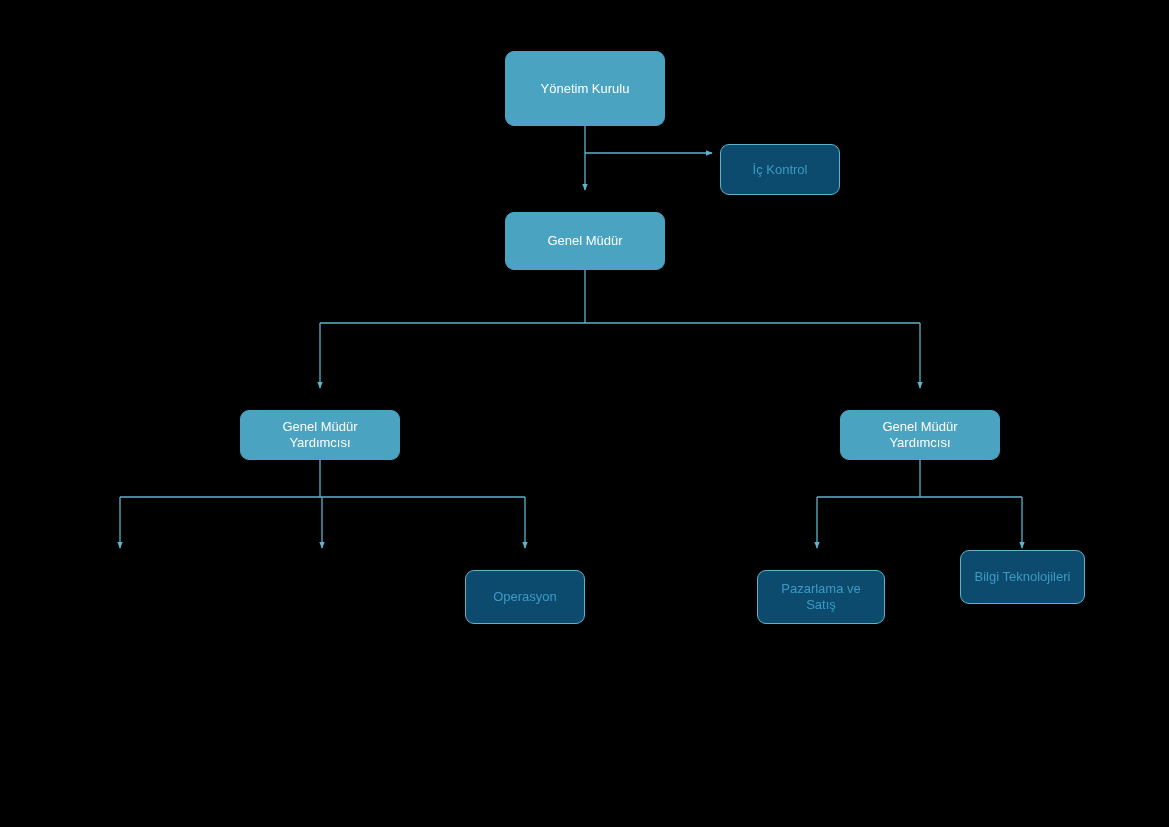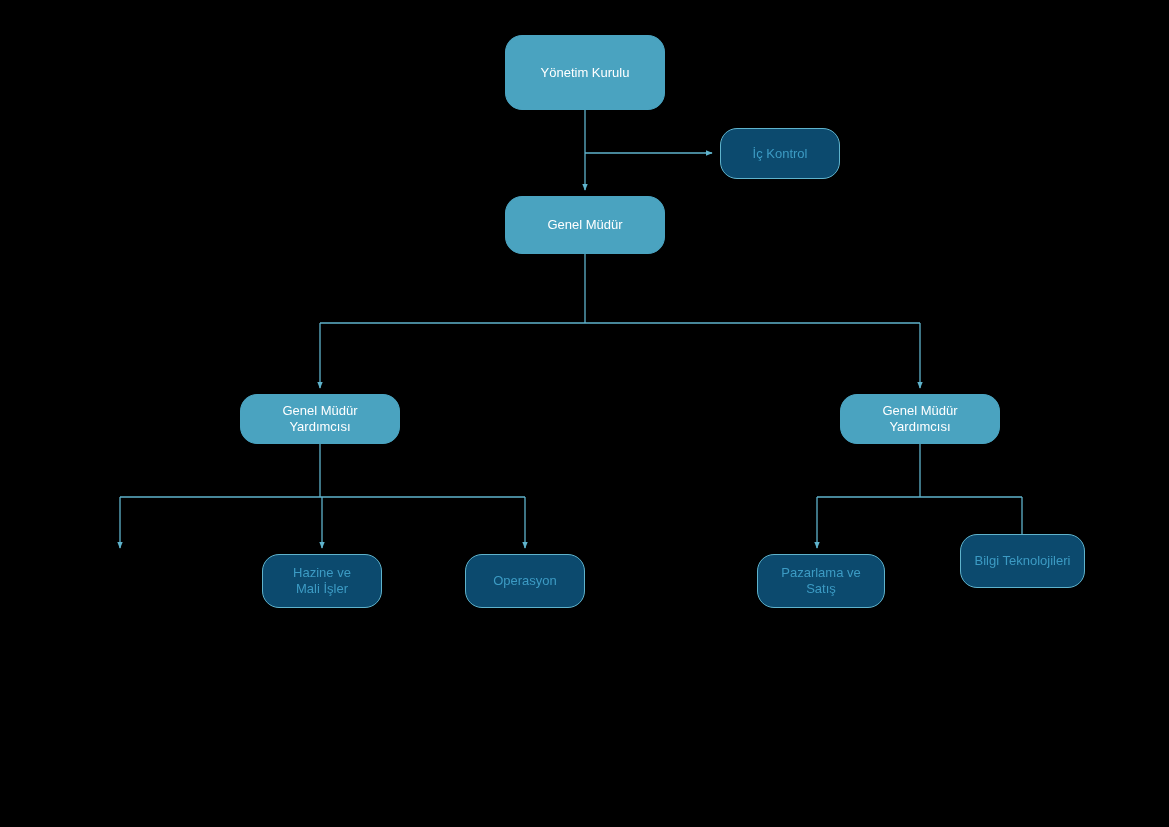--- a/index.html
+++ b/index.html
@@ -24,23 +24,24 @@
     height: 827px;
     pointer-events: none;
   }
   .node {
     position: absolute;
     box-sizing: border-box;
     display: flex;
     align-items: center;
     justify-content: center;
     text-align: center;
-    border-radius: 17px;
+    border-radius: 9px;
     line-height: 1.22;
     white-space: pre-line;
+    margin-top: 16px;
   }
   .node.filled {
     background: #4AA3C0;
     border: 1px solid #4AA3C0;
     color: #ffffff;
   }
   .node.outline {
     background: #0c4a6e;
     border: 1.6px solid #5FB3CC;
     color: #3C9BC4;
@@ -76,19 +77,17 @@
       <path d="M817,497 L817,548" fill="none" stroke="#5FB3CC" stroke-width="1.3" marker-end="url(#arrowhead)"></path>
       <path d="M1022,497 L1022,548" fill="none" stroke="#5FB3CC" stroke-width="1.3" marker-end="url(#arrowhead)"></path>
     </svg>
 <div class="node filled" style="left: 505px; top: 35px; width: 160px; height: 75px; font-size: 13px;"><span class="node-label">Yönetim Kurulu</span></div>
     <div class="node outline" style="left: 720px; top: 128px; width: 120px; height: 51px; font-size: 13px;"><span class="node-label">İç Kontrol</span></div>
     <div class="node filled" style="left: 505px; top: 196px; width: 160px; height: 58px; font-size: 13px;"><span class="node-label">Genel Müdür</span></div>
     <div class="node filled" style="left: 240px; top: 394px; width: 160px; height: 50px; font-size: 13px;"><span class="node-label">Genel Müdür
 Yardımcısı</span></div>
     <div class="node filled" style="left: 840px; top: 394px; width: 160px; height: 50px; font-size: 13px;"><span class="node-label">Genel Müdür
 Yardımcısı</span></div>
-    <div class="node outline" style="left: 262px; top: 554px; width: 120px; height: 54px; font-size: 13px;"><span class="node-label">Hazine ve
-Mali İşler</span></div>
     <div class="node outline" style="left: 465px; top: 554px; width: 120px; height: 54px; font-size: 13px; text-align: center;"><span class="node-label">Operasyon</span></div>
     <div class="node outline" style="left: 757px; top: 554px; width: 128px; height: 54px; font-size: 13px;"><span class="node-label">Pazarlama ve
 Satış</span></div>
     <div class="node outline" style="left: 960px; top: 534px; width: 125px; height: 54px; font-size: 13px;"><span class="node-label">Bilgi Teknolojileri</span></div>
   </div>
 
 </body></html>

